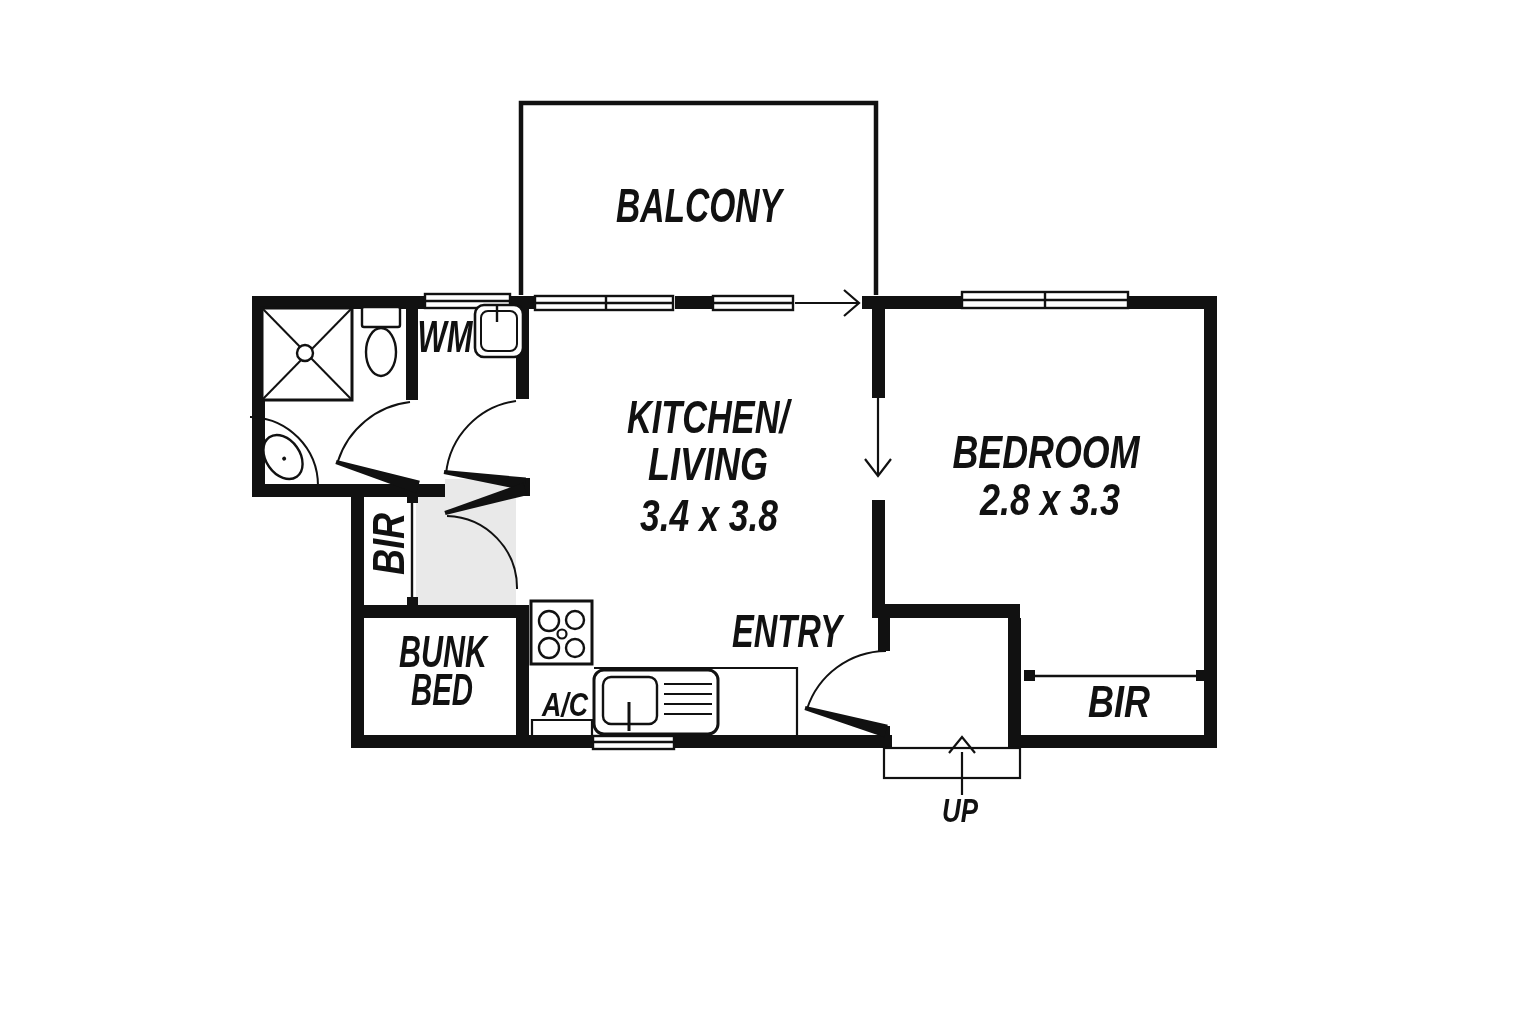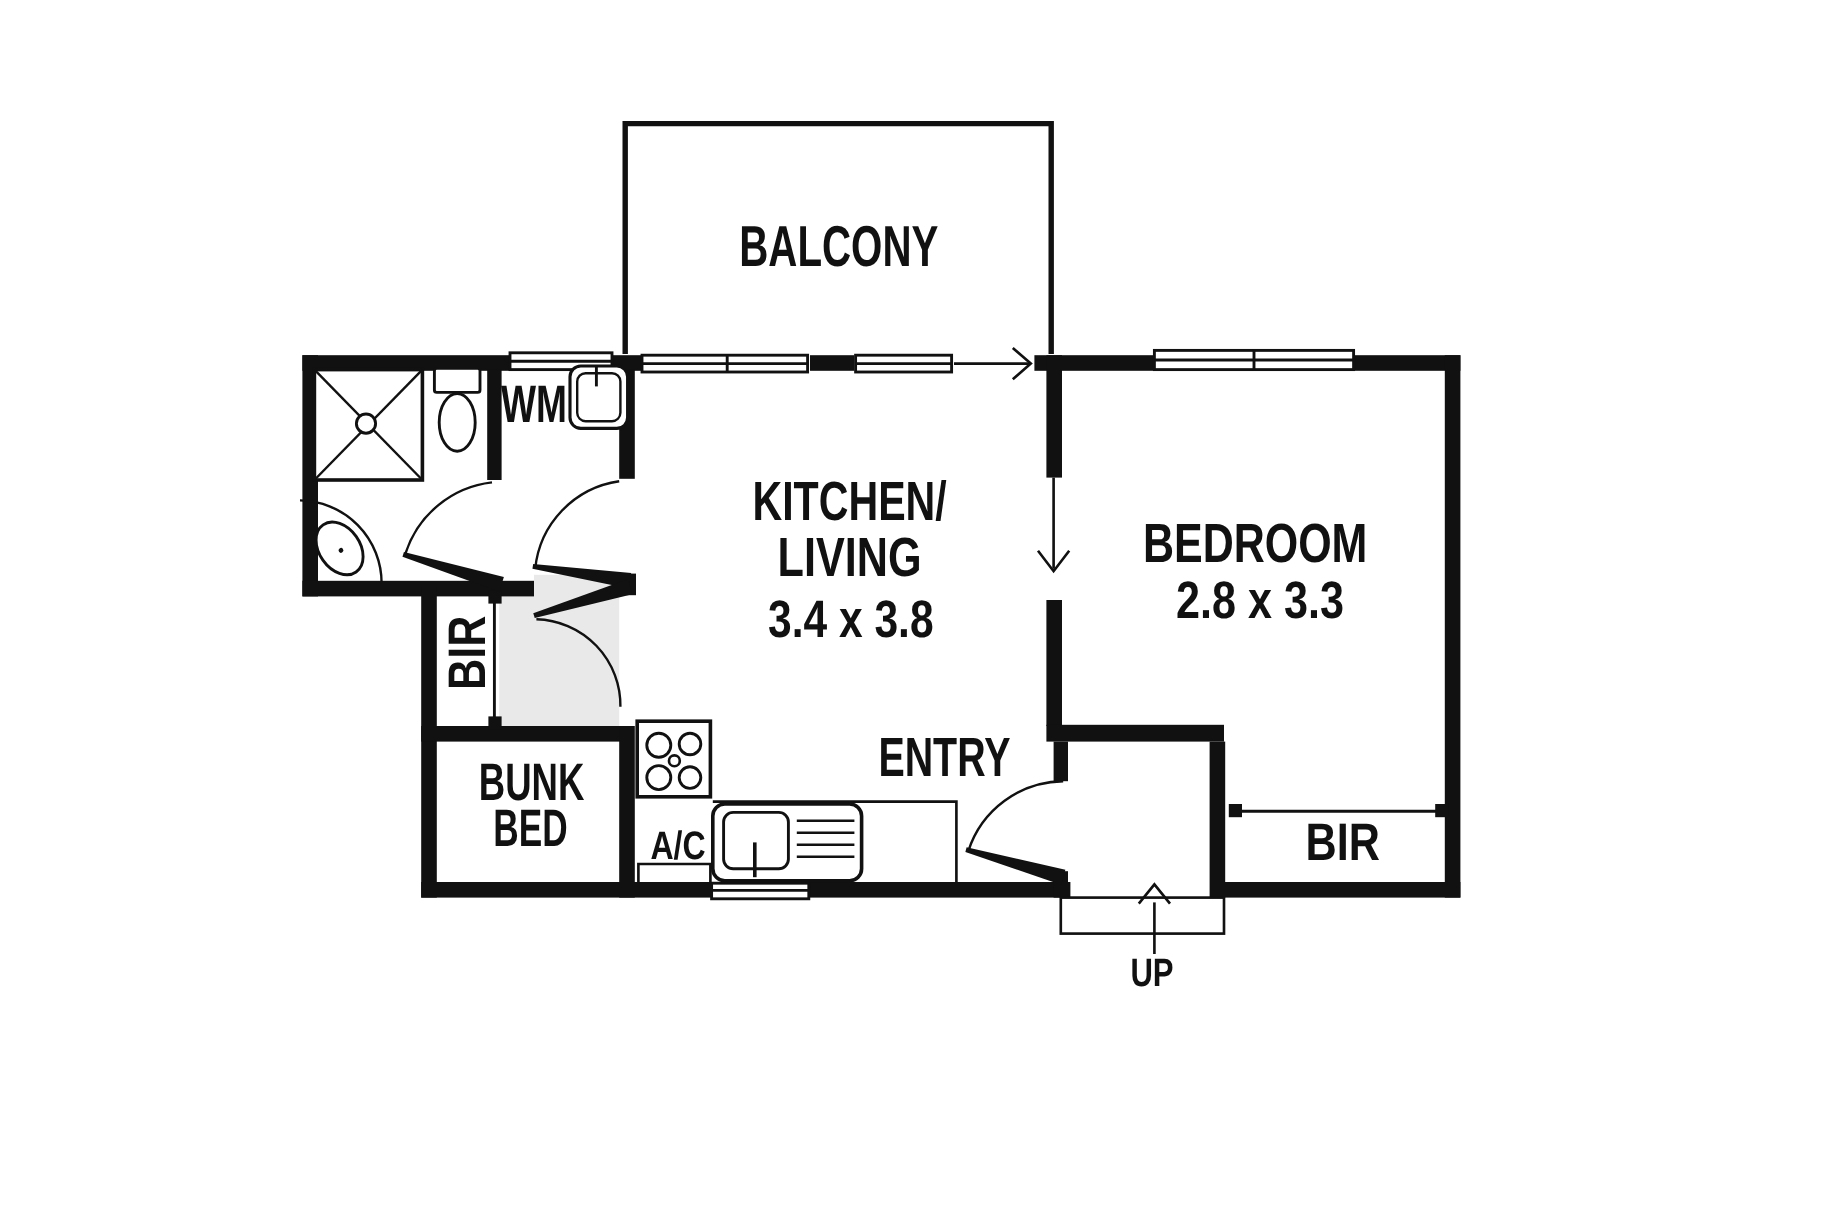--- a/index.html
+++ b/index.html
@@ -1,17 +1,17 @@
 <!DOCTYPE html>
 <html><head>
 <meta charset="utf-8">
 <style>
   html,body{margin:0;padding:0;background:#ffffff;}
   .stage{position:relative;width:1536px;height:1024px;background:#ffffff;overflow:hidden;
-         font-family:"Liberation Sans", sans-serif;}
+         font-family:"Liberation Sans", sans-serif;font-style:italic;}
   svg text{font-family:"Liberation Sans", sans-serif;font-weight:bold;fill:#111;}
 </style>
 </head>
 <body>
 
 <div class="stage">
 <svg width="1536" height="1024" viewBox="0 0 1536 1024">
 
   <g>
     <rect x="416" y="492" width="100" height="114" fill="#e9e9e9"></rect>

